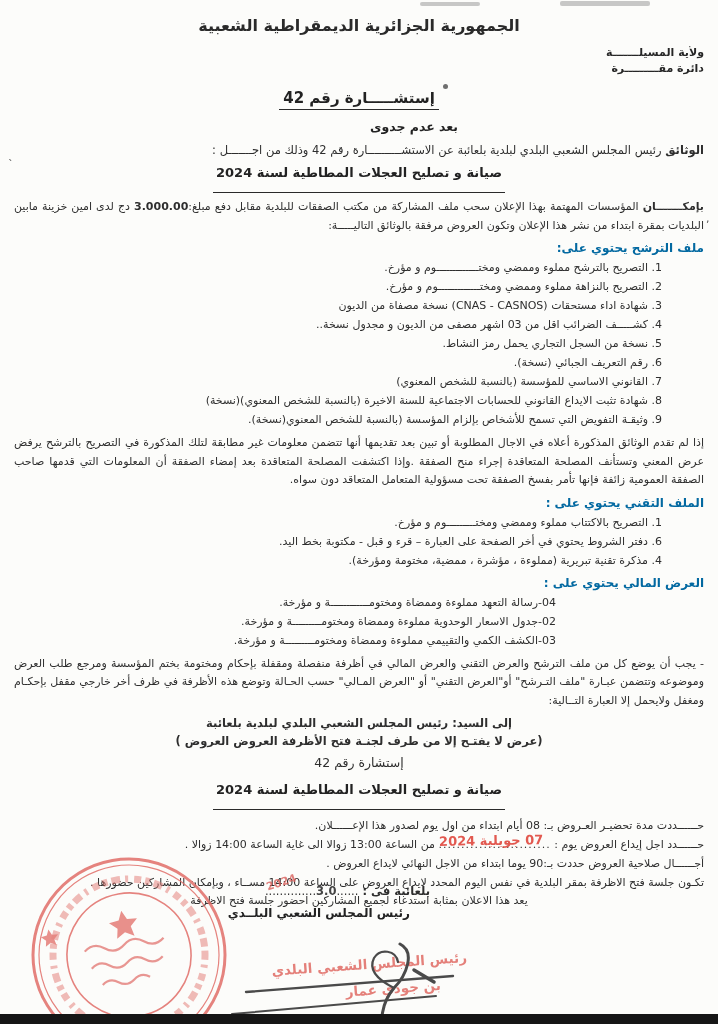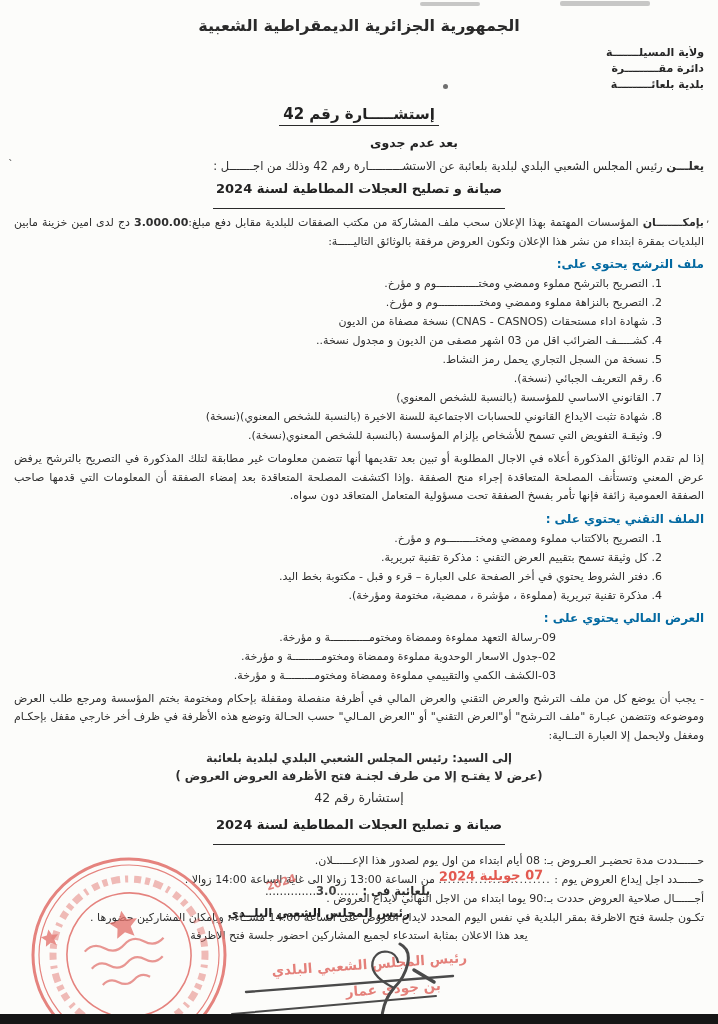--- a/index.html
+++ b/index.html
@@ -62,31 +62,30 @@
   <div class="tick" style="top:158px;left:8px;">`</div>
   <div class="tick" style="top:212px;left:706px;">,</div>
   <div class="speck" style="top:84px;left:443px;width:5px;height:5px;"></div>
 
   <div class="content">
     <div class="republic">الجمهورية الجزائرية  الديمقراطية الشعبية</div>
 
     <div class="letterhead">
       <div>ولاية المسيلـــــــة</div>
       <div>دائرة مقـــــــــرة</div>
-      <div>بلدية بلعائـــــــــة</div>
     </div>
 
     <div class="main-title">
       <span class="u">إستشـــــارة رقم 42</span>
     </div>
 
     <div class="futility">بعد عدم جدوى</div>
 
     <div class="announce">
-      <b>يعلـــن</b><span> رئيس المجلس الشعبي البلدي  لبلدية بلعائبة عن الاستشــــــــــارة رقم 42 وذلك من اجـــــــل :</span>
+      <b>الوثائق</b><span> رئيس المجلس الشعبي البلدي  لبلدية بلعائبة عن الاستشــــــــــارة رقم 42 وذلك من اجـــــــل :</span>
     </div>
 
     <div class="subject">
       <span class="u">صيانة و تصليح العجلات المطاطية  لسنة  2024</span>
     </div>
 
     <div class="para">
       <span class="lead">بإمكـــــــان</span><span> المؤسسات المهتمة بهذا الإعلان سحب ملف المشاركة من مكتب الصفقات للبلدية مقابل دفع مبلغ:</span><span class="amount">3.000.00</span><span> دج   لدى امين خزينة مابين البلديات بمقرة ابتداء من نشر هذا الإعلان  وتكون العروض مرفقة بالوثائق التاليـــــة:</span>
     </div>
 
@@ -101,28 +100,27 @@
         <div class="doc-item">7. القانوني الاساسي للمؤسسة (بالنسبة للشخص المعنوي)</div>
         <div class="doc-item">8. شهادة تثبت الايداع القانوني للحسابات الاجتماعية للسنة الاخيرة (بالنسبة للشخص المعنوي)(نسخة)</div>
         <div class="doc-item">9. وثيقـة التفويض التي تسمح للأشخاص بإلزام المؤسسة (بالنسبة للشخص المعنوي(نسخة).</div>
       </div>
 
     <div class="para">إذا لم تقدم الوثائق المذكورة أعلاه في الاجال المطلوبة أو تبين بعد تقديمها أنها تتضمن معلومات غير مطابقة لتلك المذكورة في التصريح بالترشح يرفض عرض المعني وتستأنف المصلحة المتعاقدة إجراء منح الصفقة .وإذا اكتشفت المصلحة المتعاقدة بعد إمضاء الصفقة أن المعلومات التي قدمها صاحب الصفقة العمومية زائفة فإنها تأمر بفسخ الصفقة تحت مسؤولية المتعامل المتعاقد دون سواه.</div>
 
     <div class="sec-heading">الملف التقني يحتوي على :</div>
     <div class="doc-list">
         <div class="doc-item">1. التصريح بالاكتتاب مملوء وممضي ومختـــــــــوم و مؤرخ.</div>
-        <div class="doc-item">2. كل وثيقة تسمح بتقييم العرض التقني : مذكرة تقنية تبريرية.</div>
         <div class="doc-item">6. دفتر الشروط يحتوي في أخر الصفحة على العبارة – قرء و قبل - مكتوبة بخط اليد.</div>
         <div class="doc-item">4. مذكرة تقنية تبريرية (مملوءة ، مؤشرة ، ممضية، مختومة ومؤرخة).</div>
       </div>
 
     <div class="sec-heading">العرض المالي يحتوي على :</div>
     <div class="doc-list">
-        <div class="fin-item">09-رسالة التعهد مملوءة وممضاة ومختومــــــــــــة و مؤرخة.</div>
+        <div class="fin-item">04-رسالة التعهد مملوءة وممضاة ومختومــــــــــــة و مؤرخة.</div>
         <div class="fin-item">02-جدول الاسعار الوحدوية مملوءة وممضاة ومختومـــــــــة و مؤرخة.</div>
         <div class="fin-item">03-الكشف الكمي والتقييمي مملوءة وممضاة ومختومـــــــــة و مؤرخة.</div>
       </div>
 
     <div class="para">- يجب أن يوضع كل من ملف الترشح والعرض التقني والعرض المالي في أظرفة منفصلة ومقفلة بإحكام ومختومة بختم المؤسسة ومرجع طلب العرض وموضوعه وتتضمن عبـارة "ملف التـرشح" أو"العرض التقني" أو "العرض المـالي" حسب الحـالة وتوضع هذه الأظرفة في ظرف أخر خارجي مقفل بإحكـام ومغفل  ولايحمل إلا العبارة التــالية:</div>
 
     <div class="center-line bold" style="margin-top:4px;">إلى السيد: رئيس المجلس الشعبي البلدي لبلدية بلعائبة</div>
     <div class="center-line bold">(عرض لا يفتـح إلا من طرف لجنـة فتح الأظرفة العروض العروض )</div>
     <div class="center-line" style="margin-top:4px;font-size:12.5px;">إستشارة رقم 42</div>
     <div class="subject" style="margin-top:10px;">

